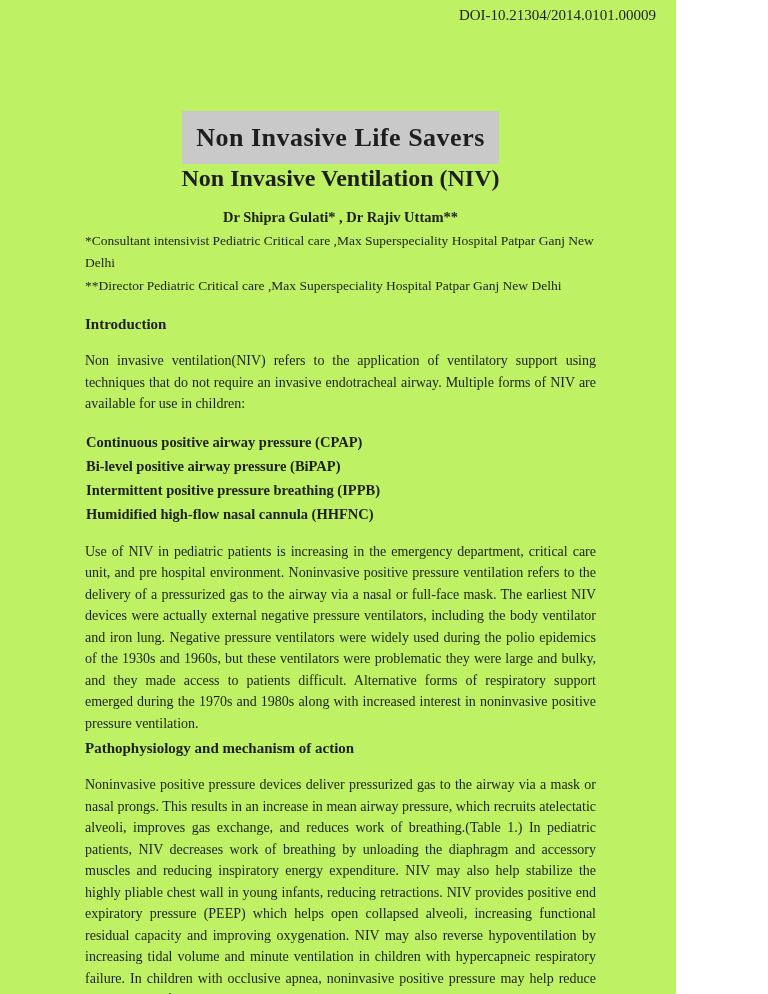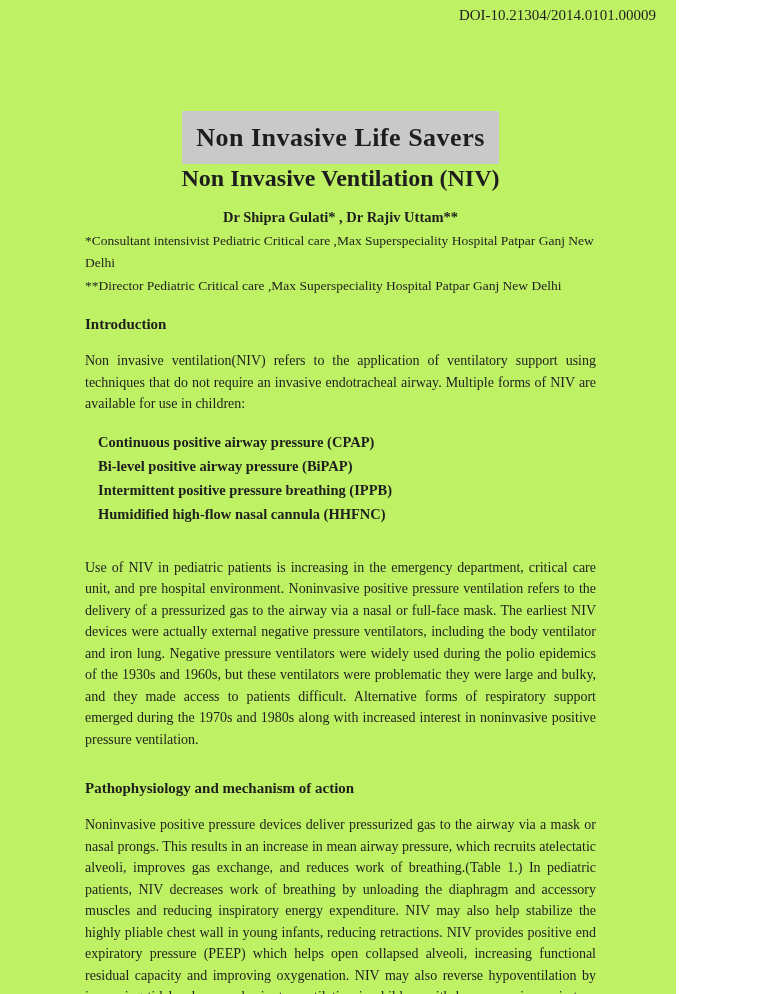--- a/index.html
+++ b/index.html
@@ -56,42 +56,42 @@
   .affils {
     font-size: 13.5px;
     margin-top: 4px;
   }
   .affils div {
     line-height: 22.5px;
   }
   .section-heading {
     font-size: 15px;
     font-weight: bold;
-    margin-top: 30px;
+    margin-top: 6px;
   }
   .section-heading.first {
     margin-top: 19px;
   }
   .body-para {
     font-size: 14px;
     line-height: 21.5px;
     text-align: justify;
     margin-top: 17px;
   }
   .niv-list {
     margin-top: 15px;
-    margin-left: 13px;
+    margin-left: 1px;
   }
   .niv-list .item {
     font-size: 14.5px;
     font-weight: bold;
     line-height: 24px;
   }
   .usage-para {
-    margin-top: 31px;
+    margin-top: 15px;
   }
   .footer {
     position: absolute;
     left: 85px;
     right: 80px;
     top: 1006px;
     display: flex;
     align-items: baseline;
     font-family: "Liberation Sans", sans-serif;
     font-size: 12px;

